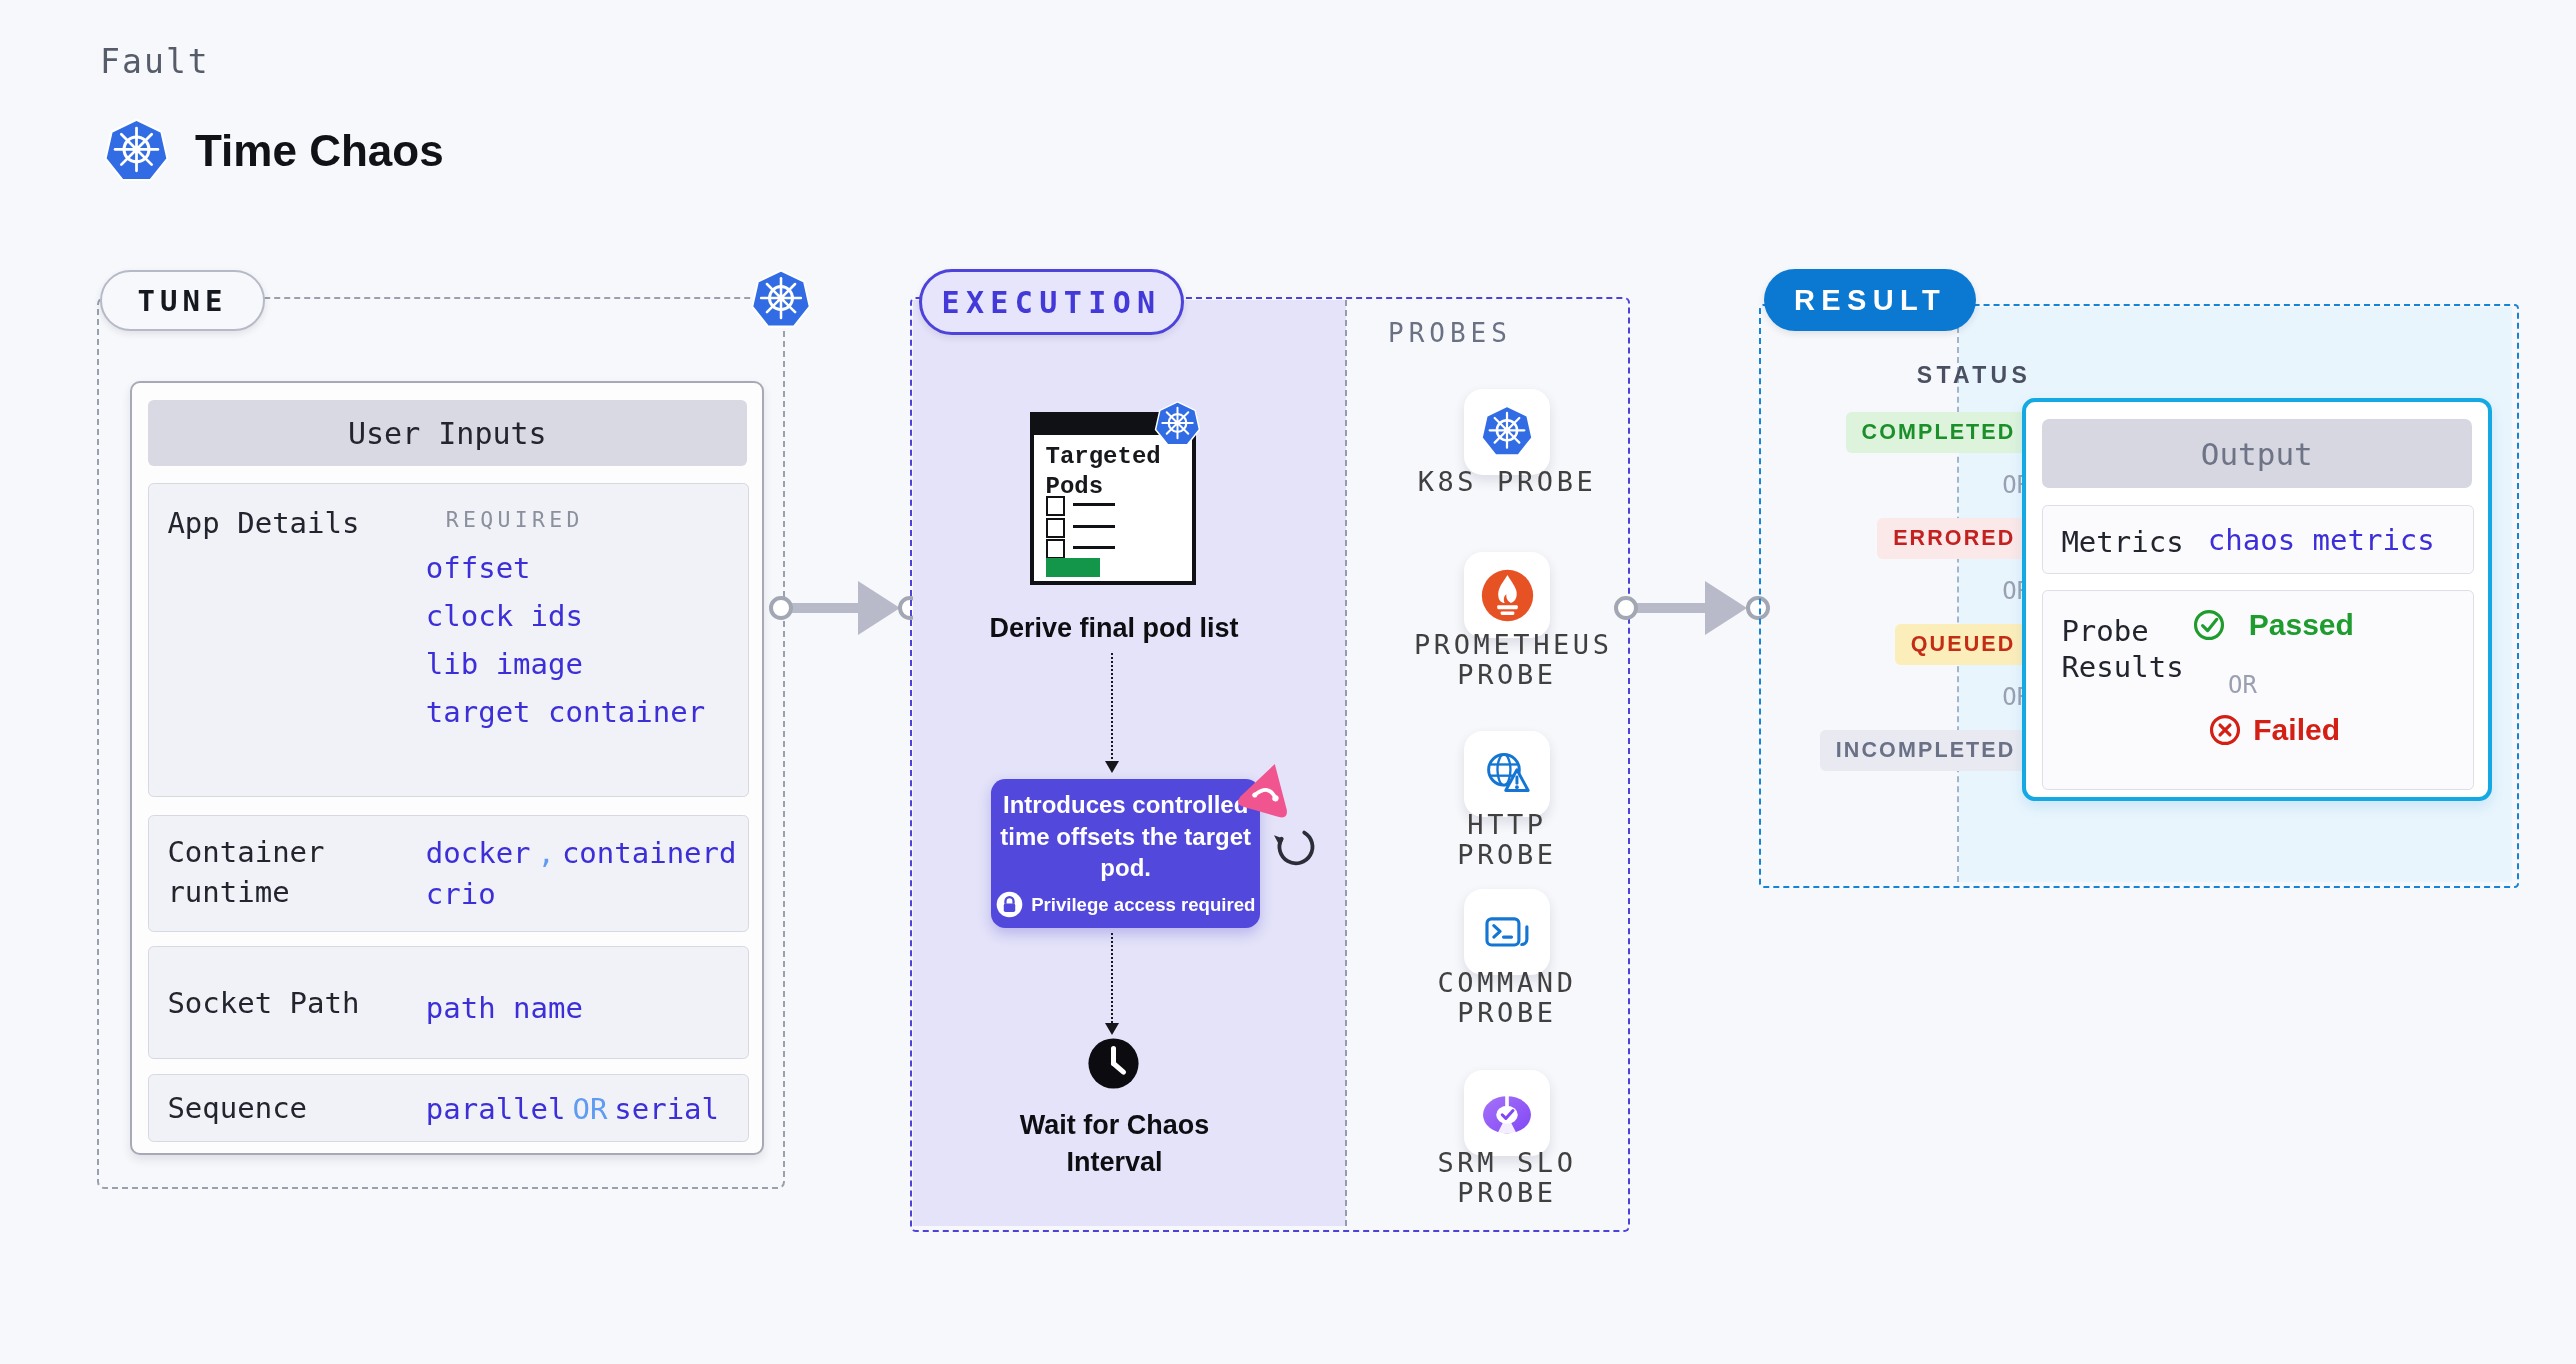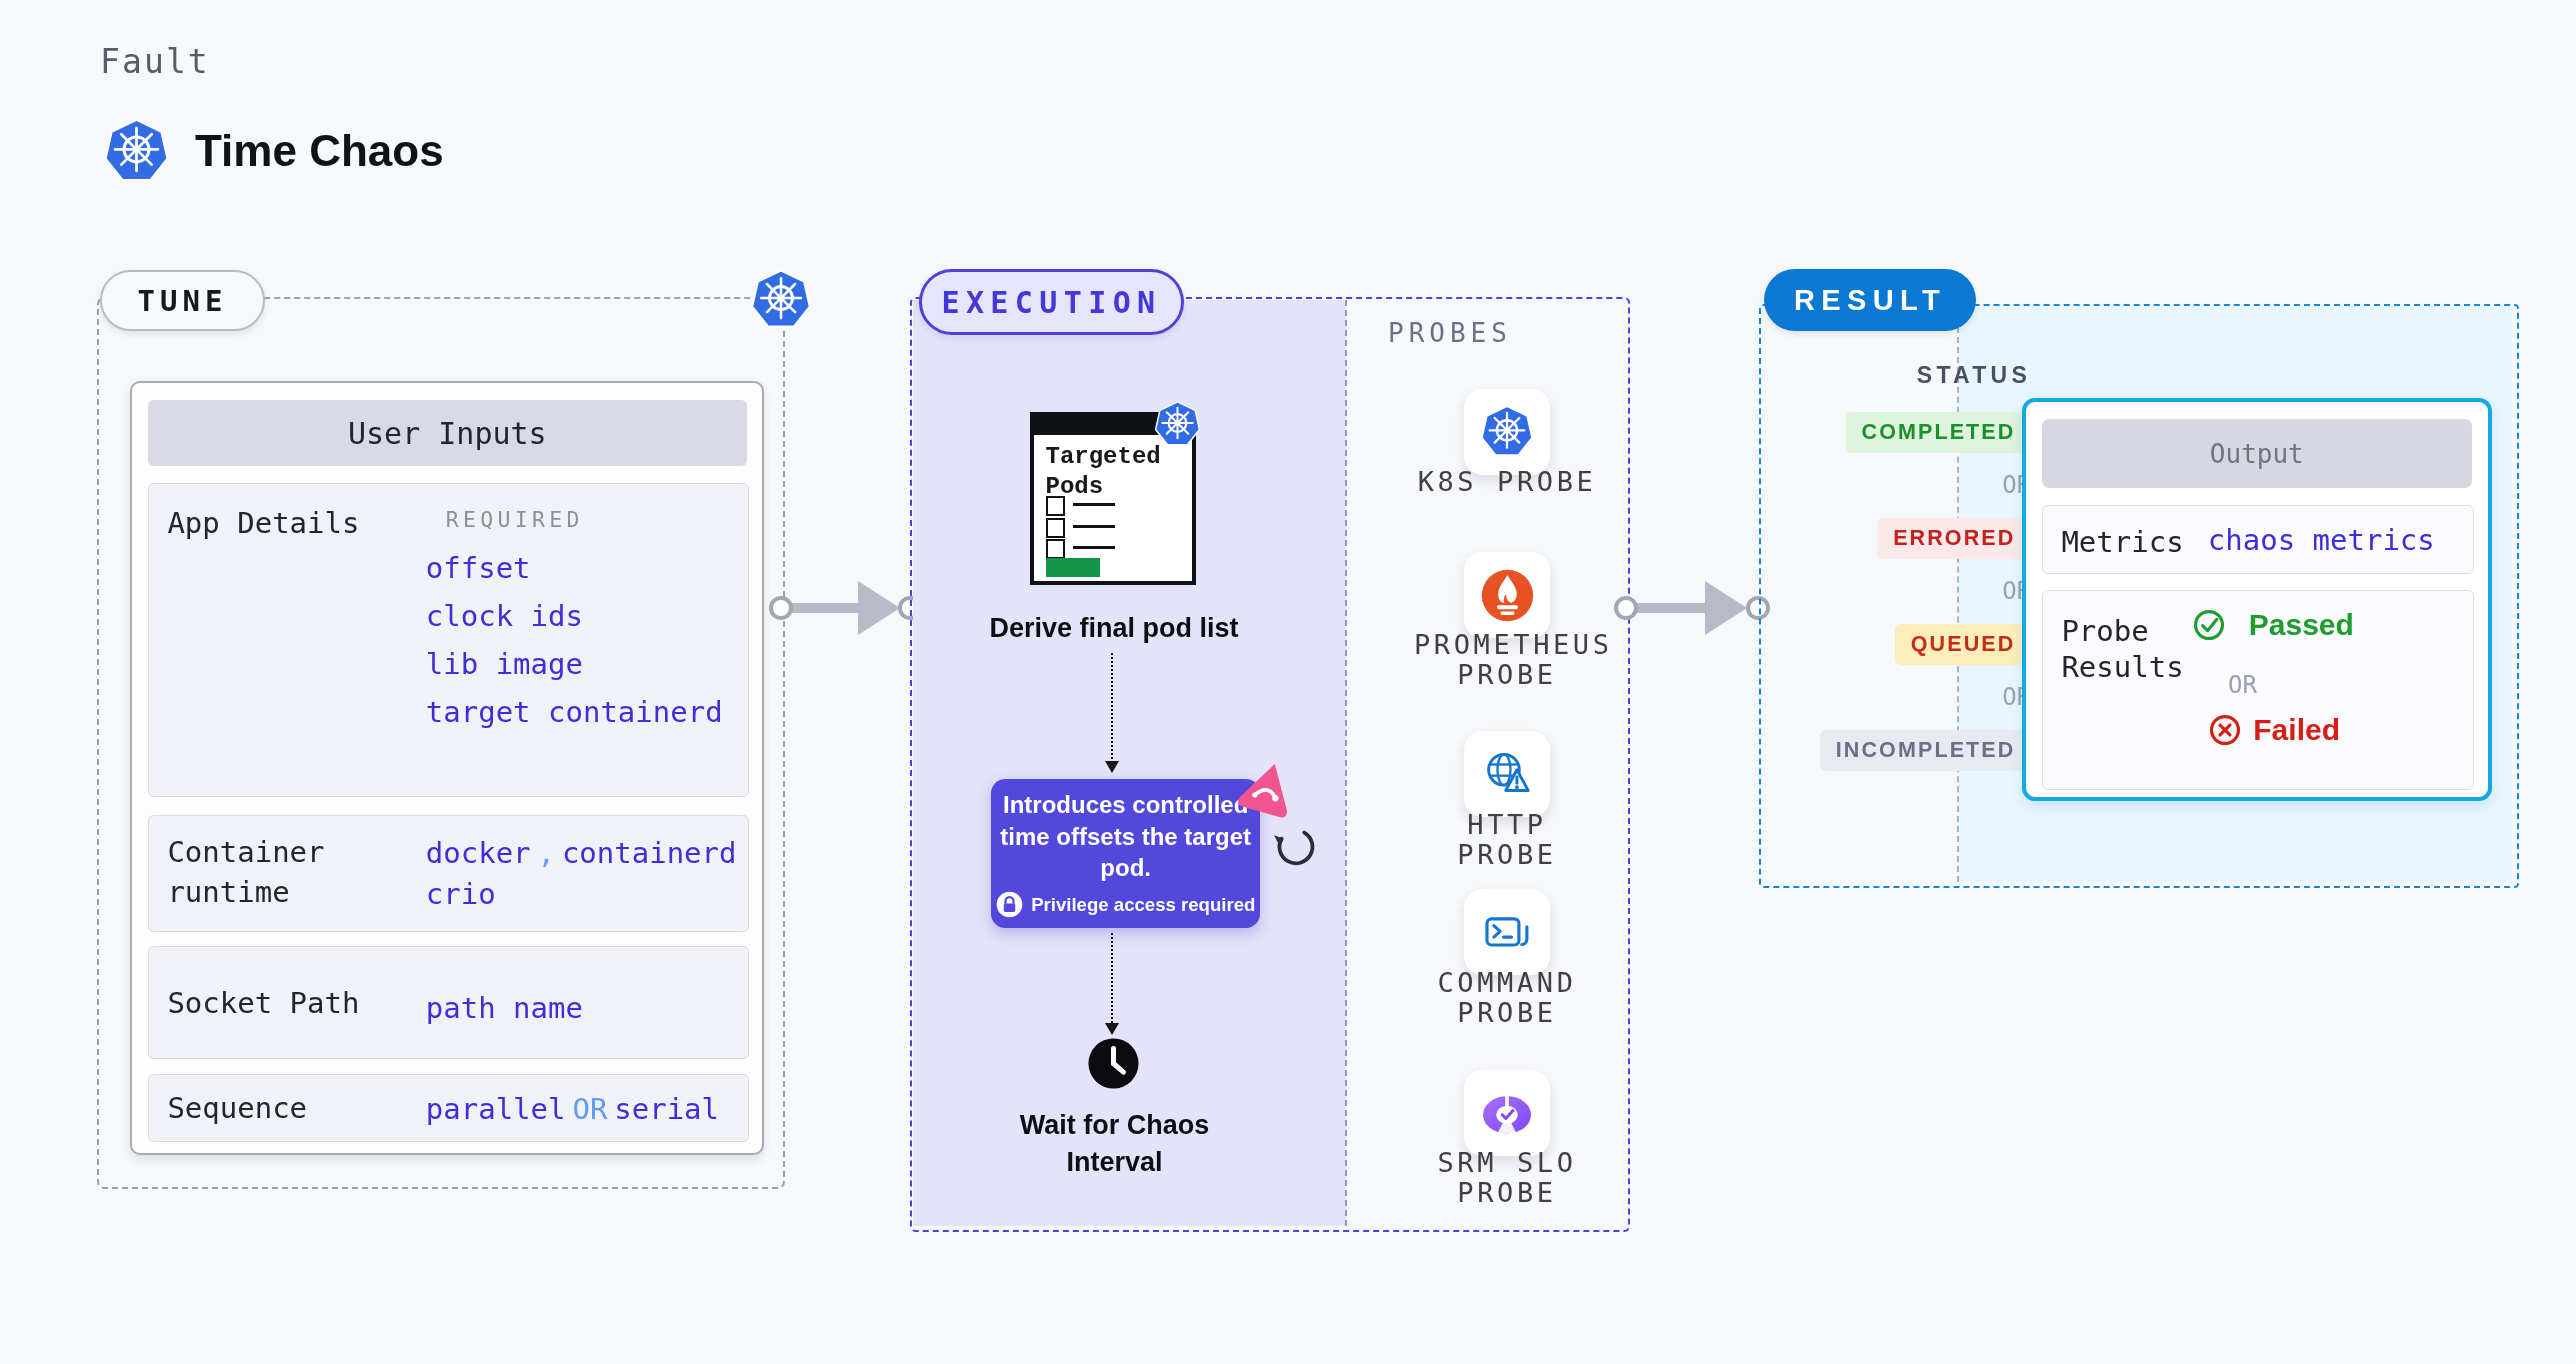--- a/index.html
+++ b/index.html
@@ -76,21 +76,21 @@
   .status-title{font-size:23px;font-weight:bold;letter-spacing:4.3px;color:#4a4f61;margin-bottom:4.3px;}
   .badge{font-size:21.5px;font-weight:bold;letter-spacing:2.1px;padding:7.9px 15.8px;border-radius:5.7px;}
   .badge-green{background:#ddf3dc;color:#1a8f2a;}
   .badge-red{background:#fbe8e8;color:#c32020;}
   .badge-yellow{background:#fceebb;color:#c32c15;}
   .badge-gray{background:#e9eaf1;color:#6a7086;}
   .or-text{font-size:24px;color:#9aa0b2;padding-left:4.3px;font-family:"DejaVu Sans Mono",monospace;font-weight:normal;}
   .output-panel{left:2022px;top:398px;width:470px;height:403px;background:#fff;border:4.3px solid #15a9e3;
                 border-radius:13px;box-sizing:border-box;box-shadow:0 5.7px 13px rgba(20,120,200,.12);}
   .output-header{left:15.8px;top:17px;width:430px;height:69px;background:#d6d7e1;border-radius:7.2px;
-                 display:flex;align-items:center;justify-content:center;font-size:26px;color:#6e7386;}
+                 display:flex;align-items:center;justify-content:center;font-size:31px;color:#6e7386;}
   .output-row{left:15.8px;width:430px;background:#fbfbfd;border:1.4px solid #dcdee8;border-radius:5.7px;}
   .ok-green{color:#1f9c2e;}
   .ko-red{color:#d41f14;}
 </style>
 </head>
 <body>
 
 <div class="stage">
 
   <div class="abs kicker mono">Fault</div>
@@ -139,21 +139,21 @@
 
   <div class="abs panel">
     <div class="abs panel-header mono">User Inputs</div>
 
     <div class="abs input-row" style="top:100px;height:312px">
       <div class="abs row-label" style="left:18.6px;top:18.6px">App Details</div>
       <div class="abs req-tag" style="left:277px;top:23px">REQUIRED</div>
       <div class="abs val" style="left:277px;top:60px">offset</div>
       <div class="abs val" style="left:277px;top:108px">clock ids</div>
       <div class="abs val" style="left:277px;top:156px">lib image</div>
-      <div class="abs val" style="left:277px;top:204px">target containerd</div>
+      <div class="abs val" style="left:277px;top:204px">target container</div>
     </div>
 
     <div class="abs input-row" style="top:432px;height:115px">
       <div class="abs row-label" style="left:18.6px;top:15.8px;width:215px">Container runtime</div>
       <div class="abs" style="left:277px;top:13px">
         <span class="val">docker</span>
         <span class="val val-lite">,</span>
         <span class="val">containerd</span>
       </div>
       <div class="abs val" style="left:277px;top:54px">crio</div>

